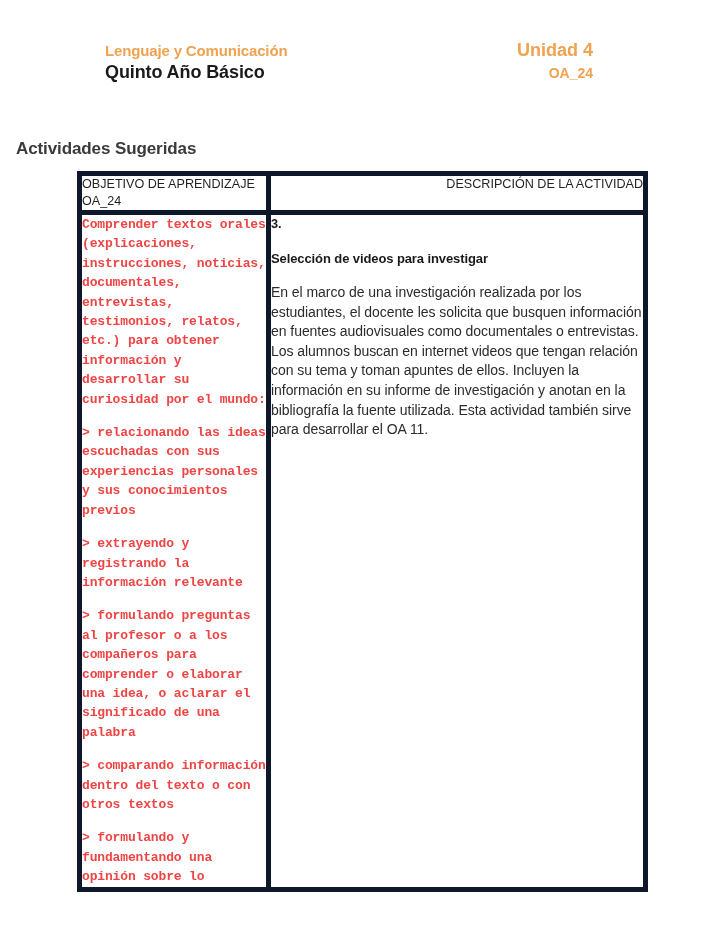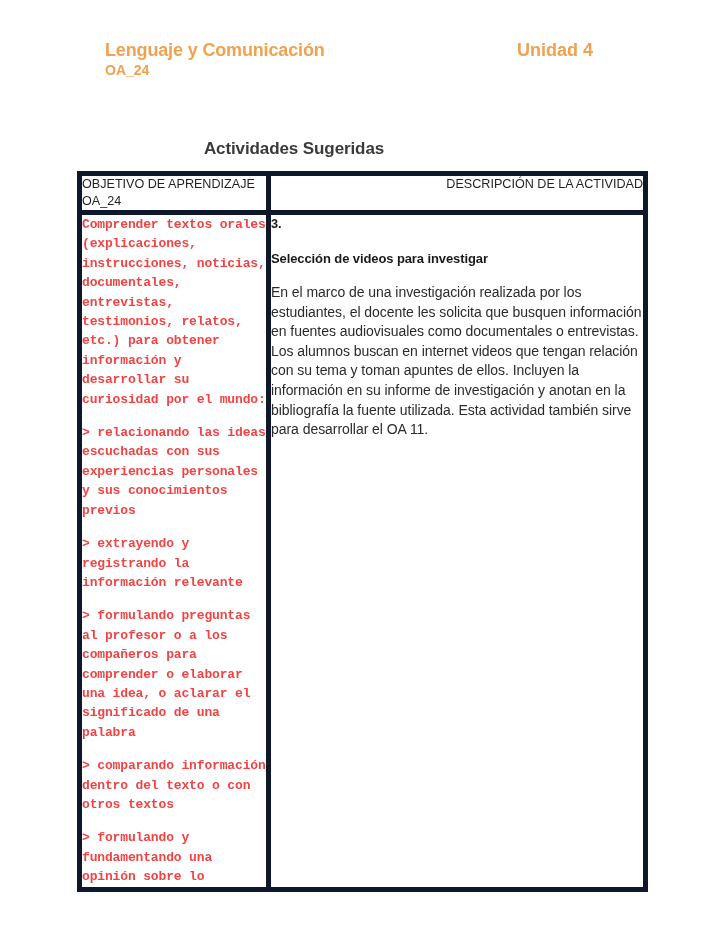--- a/index.html
+++ b/index.html
@@ -24,21 +24,21 @@
     width: 530px;
   }
   .hdr-row {
     display: flex;
     align-items: baseline;
     justify-content: space-between;
   }
   .hdr-row.row1 { margin-bottom: 1px; }
 
   .subject-title {
-    font-size: 18px;
+    font-size: 15px;
     font-weight: bold;
     color: #efa24f;
     letter-spacing: -0.15px;
     white-space: nowrap;
   }
   .grade-title {
     font-size: 18px;
     font-weight: bold;
     color: #1a1a1a;
     letter-spacing: -0.1px;
@@ -55,24 +55,24 @@
     font-size: 14px;
     font-weight: bold;
     color: #efa24f;
     white-space: nowrap;
     padding-right: 42px;
   }
 
   
   .section-title {
     position: absolute;
-    left: 4px;
+    left: 16px;
     top: 139px;
     width: 580px;
-    text-align: center;
+    text-align: left;
     font-size: 17px;
     font-weight: bold;
     color: #3a3a3a;
     letter-spacing: -0.1px;
   }
 
   
   .activity-table {
     position: absolute;
     left: 77px;
@@ -152,20 +152,21 @@
 </style>
 </head>
 <body>
 
 <div class="page-header">
   <div class="hdr-row row1">
     <span class="subject-title">Lenguaje y Comunicación</span>
     <span class="unit-label">Unidad 4</span>
   </div>
   <div class="hdr-row row2">
+    <span class="grade-title">Quinto Año Básico</span>
     <span class="oa-label">OA_24</span>
   </div>
 </div>
 
 <div class="section-title">Actividades Sugeridas</div>
 
 <table class="activity-table">
   <colgroup>
     <col class="col-objective">
     <col class="col-description">

